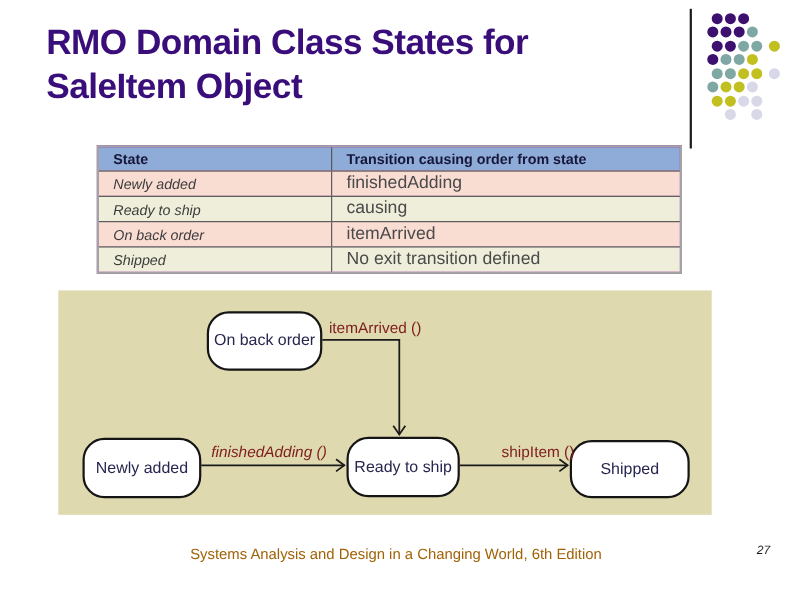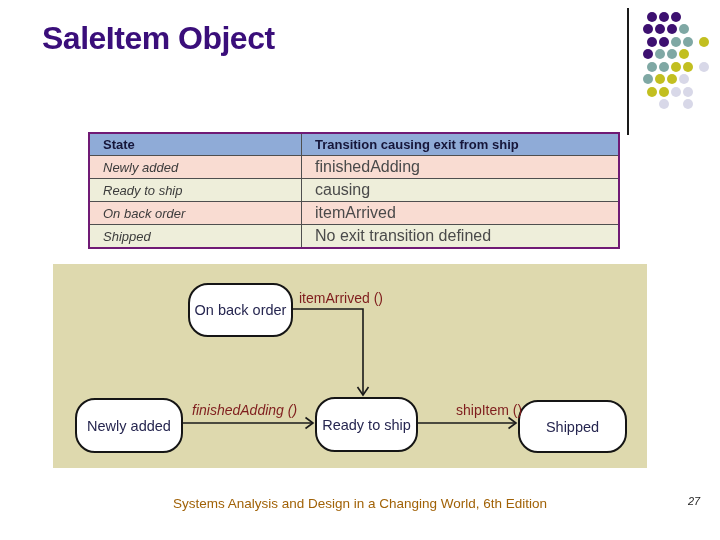--- a/index.html
+++ b/index.html
@@ -13,21 +13,21 @@
     font-size:32px;font-weight:bold;line-height:40px;
     color:var(--title_text,#3a0e7a);letter-spacing:-0.5px;
   }
   
   .vline{position:absolute;left:627px;top:8px;width:2px;height:127px;background:#1a1a1a;}
   .dots{position:absolute;left:0;top:0;width:720px;height:140px;pointer-events:none;}
   .dot{position:absolute;width:10px;height:10px;border-radius:50%;}
   
   .state-table{
     position:absolute;left:88px;top:132px;width:528px;
-    border:2px solid #701a75;background:#a21caf;
+    border:2px solid #a3a3a3;background:#a21caf;
   }
   .t-row{display:flex;align-items:stretch;}
   .t-row + .t-row{border-top:1px solid #4f4f4f;}
   .t-cell{display:flex;align-items:center;padding-left:13px;box-sizing:border-box;}
   .t-col1{width:212px;border-right:1px solid #4f4f4f;}
   .t-col2{flex:1;}
   .t-head{height:21px;background:var(--table_header_bg,#8fabd7);}
   .t-head .t-cell{font-size:13px;font-weight:bold;color:#16163a;}
   .t-body{height:22px;}
   .t-body .t-col1{font-size:13px;font-style:italic;color:#3c3c3c;}
@@ -59,20 +59,21 @@
     font-size:13.5px;color:#a16207;
   }
   .page-num{position:absolute;left:688px;top:495px;font-size:11px;font-style:italic;color:#1f1f1f;text-align:right;}
 </style>
 </head>
 <body>
 
 <div id="slide">
 
   <div class="title">
+    <div>RMO Domain Class States for</div>
     <div>SaleItem Object</div>
   </div>
 
   <div class="vline"></div>
   <div class="dots">
       <div class="dot" style="left: 647px; top: 12px; background: rgb(61, 16, 112);"></div>
       <div class="dot" style="left: 659px; top: 12px; background: rgb(61, 16, 112);"></div>
       <div class="dot" style="left: 671px; top: 12px; background: rgb(61, 16, 112);"></div>
       <div class="dot" style="left: 643px; top: 24px; background: rgb(61, 16, 112);"></div>
       <div class="dot" style="left: 655px; top: 24px; background: rgb(61, 16, 112);"></div>
@@ -100,21 +101,21 @@
       <div class="dot" style="left: 659px; top: 87px; background: rgb(194, 191, 32);"></div>
       <div class="dot" style="left: 671px; top: 87px; background: rgb(216, 216, 232);"></div>
       <div class="dot" style="left: 683px; top: 87px; background: rgb(216, 216, 232);"></div>
       <div class="dot" style="left: 659px; top: 99px; background: rgb(216, 216, 232);"></div>
       <div class="dot" style="left: 683px; top: 99px; background: rgb(216, 216, 232);"></div>
     </div>
 
   <div class="state-table">
     <div class="t-row t-head">
       <div class="t-cell t-col1">State</div>
-      <div class="t-cell t-col2">Transition causing exit from ship</div>
+      <div class="t-cell t-col2">Transition causing order from state</div>
     </div>
     <div class="t-row t-body tone-pink">
       <div class="t-cell t-col1">Newly added</div>
       <div class="t-cell t-col2">finishedAdding</div>
     </div>
     <div class="t-row t-body tone-cream">
       <div class="t-cell t-col1">Ready to ship</div>
       <div class="t-cell t-col2">causing</div>
     </div>
     <div class="t-row t-body tone-pink">

